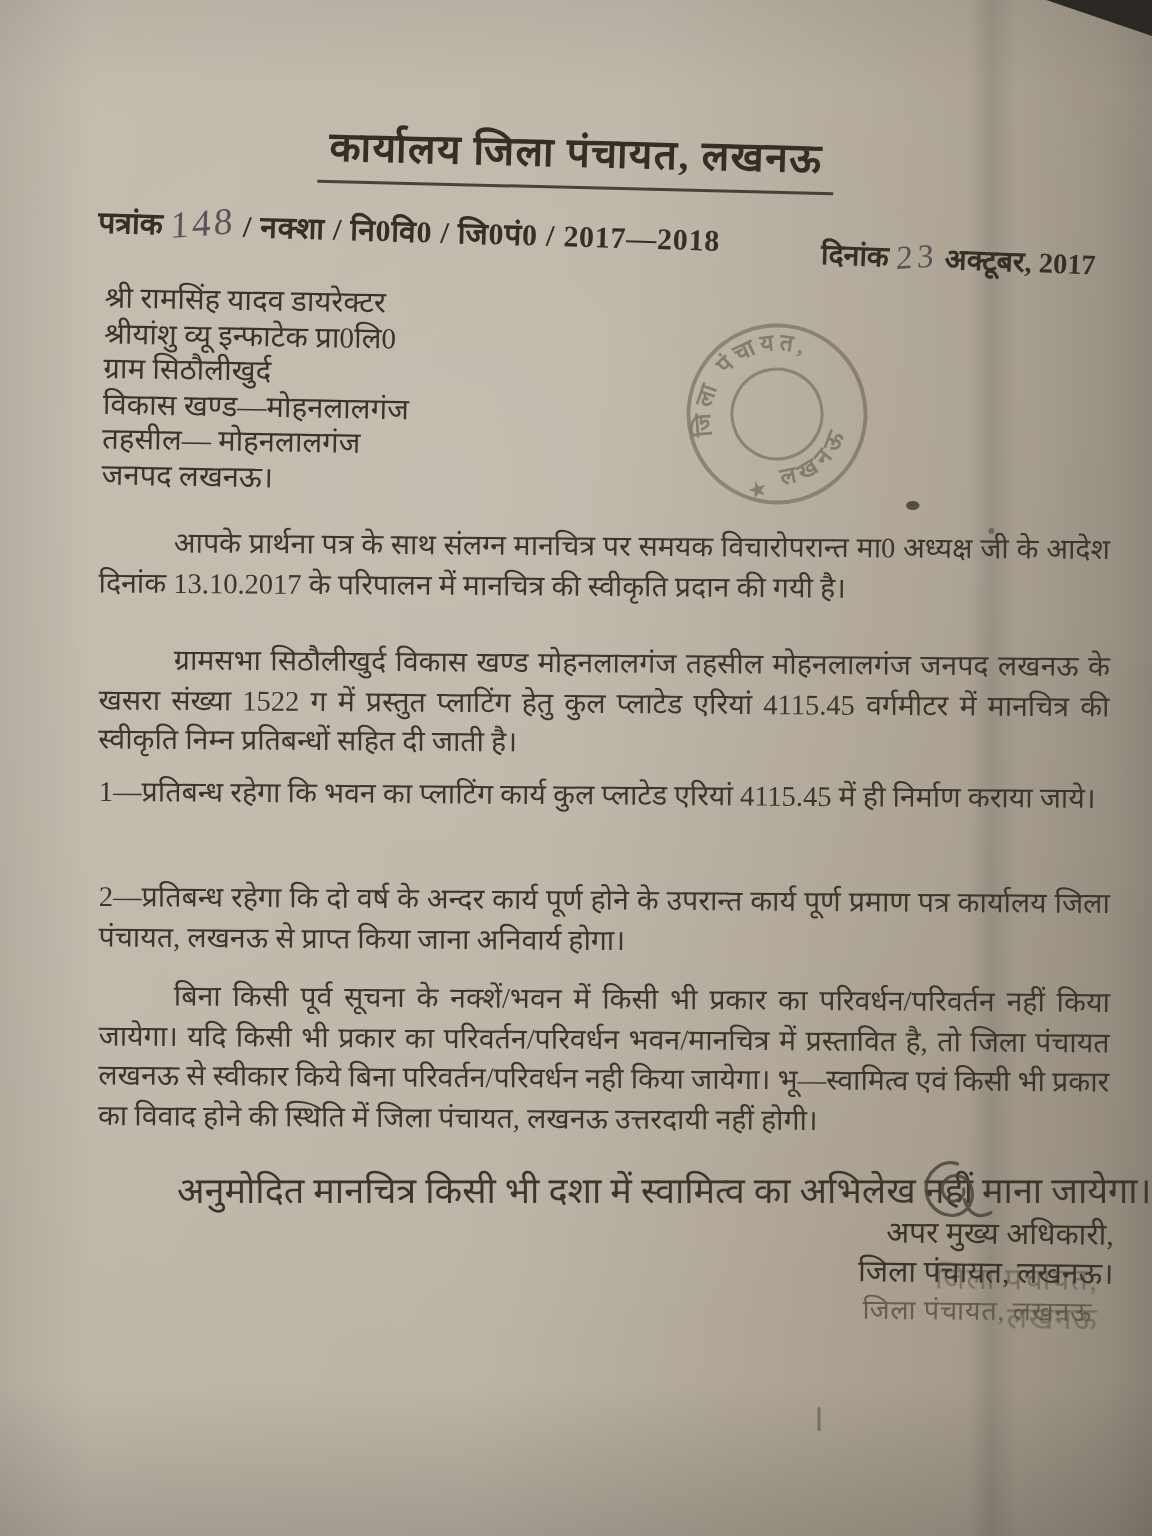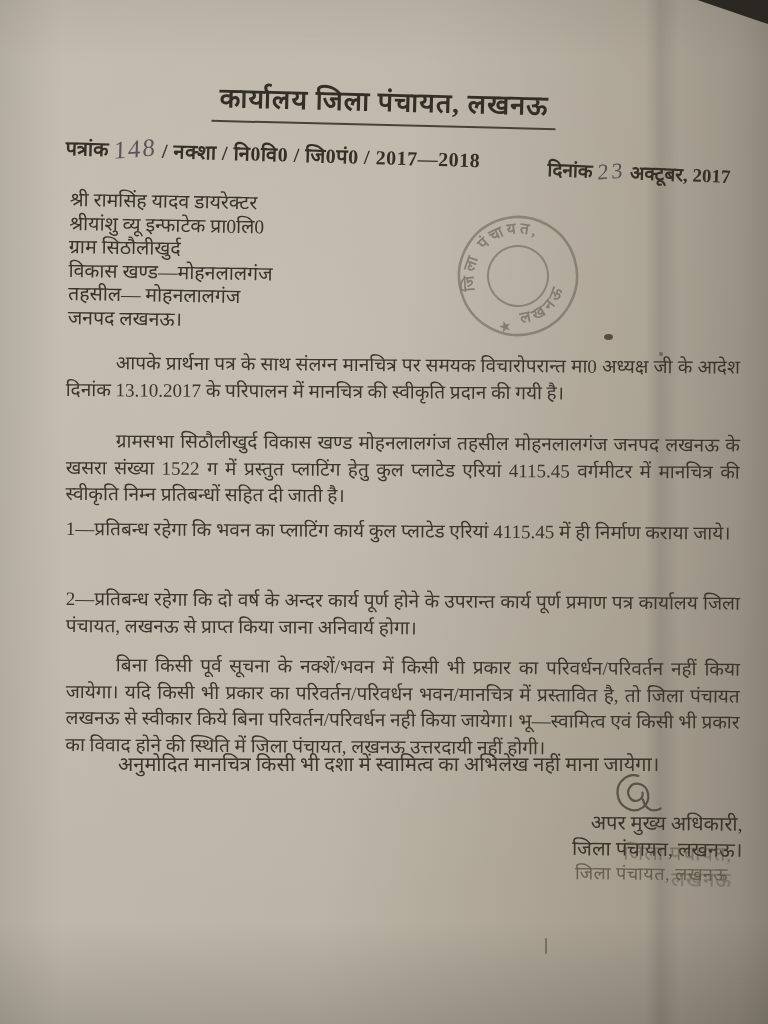--- a/index.html
+++ b/index.html
@@ -50,21 +50,21 @@
   .date-line .hand{font-size:22px;letter-spacing:3px;}
 
   .addressee{position:absolute;left:70px;top:188px;font-size:19.5px;line-height:23.5px;
     color:#38332b;transform:rotate(1deg);transform-origin:left top;}
 
   .para{
     position:absolute;left:66px;width:674px;font-size:19px;line-height:26.5px;
     text-align:justify;color:#3a352d;transform:rotate(.4deg);transform-origin:left top;
   }
   .indent{text-indent:50px;}
-  .closing-line{position:absolute;left:118px;top:750px;font-size:20px;color:#3a352d;}
+  .closing-line{position:absolute;left:118px;top:776px;font-size:24px;color:#3a352d;}
 
   .stamp{position:absolute;left:438px;top:196px;width:160px;height:160px;
     transform:rotate(-16deg);opacity:.75;}
   .stamp svg{display:block;}
 
   .sig-squiggle{position:absolute;left:610px;top:770px;transform:rotate(-4deg);}
 
   .sig-block{position:absolute;right:26px;top:810px;text-align:right;
     color:#39332a;transform:rotate(.6deg);}
   .sig-line1{font-size:20px;line-height:26px;}

